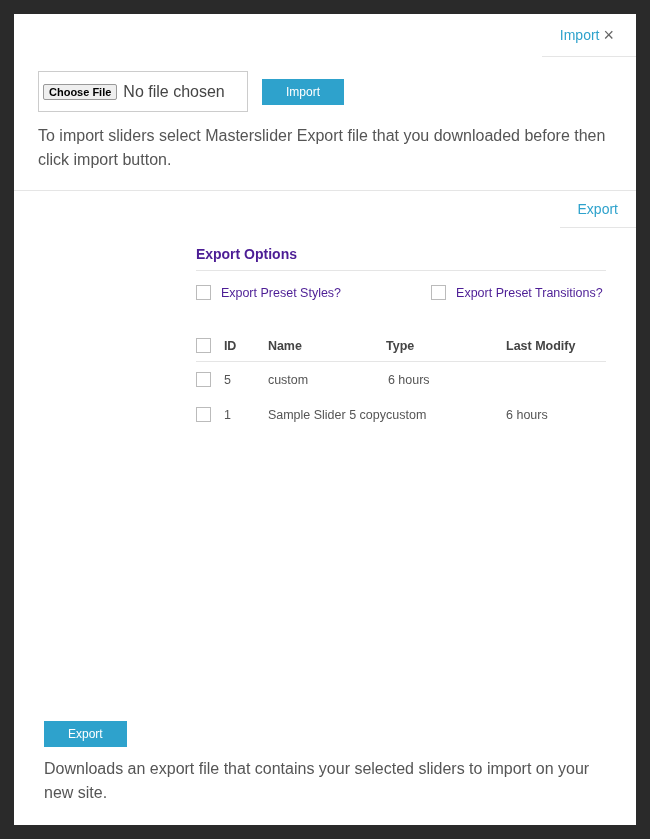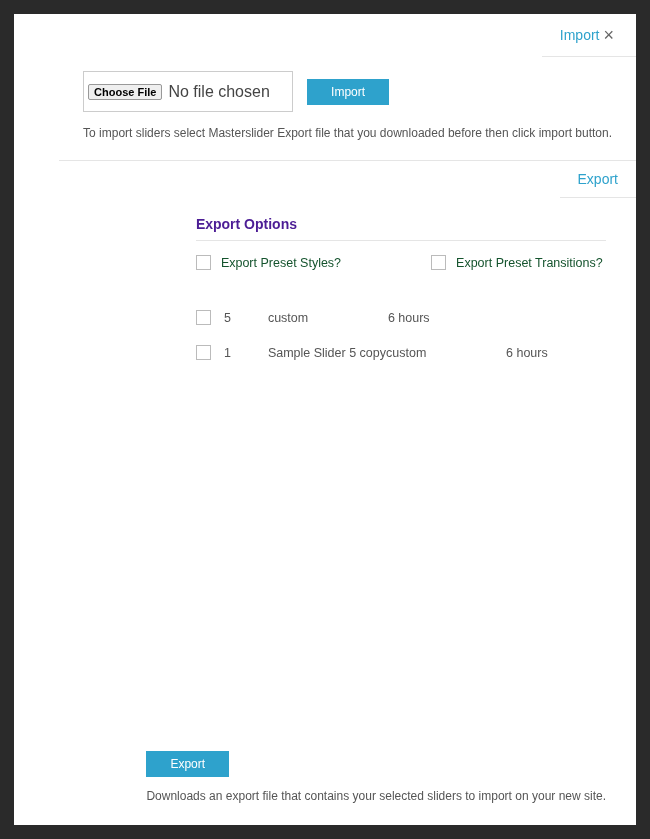--- a/index.html
+++ b/index.html
@@ -81,21 +81,21 @@
       border: none;
       padding: 0 24px;
       height: 26px;
       font-size: 12px;
       cursor: pointer;
       display: inline-flex;
       align-items: center;
       justify-content: center;
     }
     .help-text {
-      font-size: 12px;
+      font-size: 16px;
       color: #555;
       line-height: 1.5;
     }
     .export-body {
       padding: 18px 30px 12px 30px;
       flex: 1;
       display: flex;
       flex-direction: column;
     }
     .export-options-title {
@@ -122,21 +122,21 @@
     .checkbox {
       width: 15px;
       height: 15px;
       border: 1px solid #bbb;
       background: #fff;
       cursor: pointer;
       flex-shrink: 0;
     }
     .option-label {
       font-size: 12.5px;
-      color: #14532d;
+      color: #4c1d95;
     }
     .table {
       width: 100%;
     }
     .table-header {
       display: flex;
       align-items: center;
       padding: 8px 0;
       border-bottom: 1px solid #e5e5e5;
       font-weight: 600;
@@ -197,20 +197,29 @@
         <div class="checkbox"></div>
         <span class="option-label">Export Preset Styles?</span>
       </div>
       <div class="checkbox-option">
         <div class="checkbox"></div>
         <span class="option-label">Export Preset Transitions?</span>
       </div>
     </div>
 
     <div class="table">
+      <div class="table-header">
+        <div class="col-check">
+          <div class="checkbox"></div>
+        </div>
+        <div class="col-id">ID</div>
+        <div class="col-name">Name</div>
+        <div class="col-type">Type</div>
+        <div class="col-modify">Last Modify</div>
+      </div>
 
       <div class="table-row">
         <div class="col-check">
           <div class="checkbox"></div>
         </div>
         <div class="col-id">5</div>
         <div class="col-type">custom</div>
         <div class="col-modify">6 hours</div>
       </div>
 

